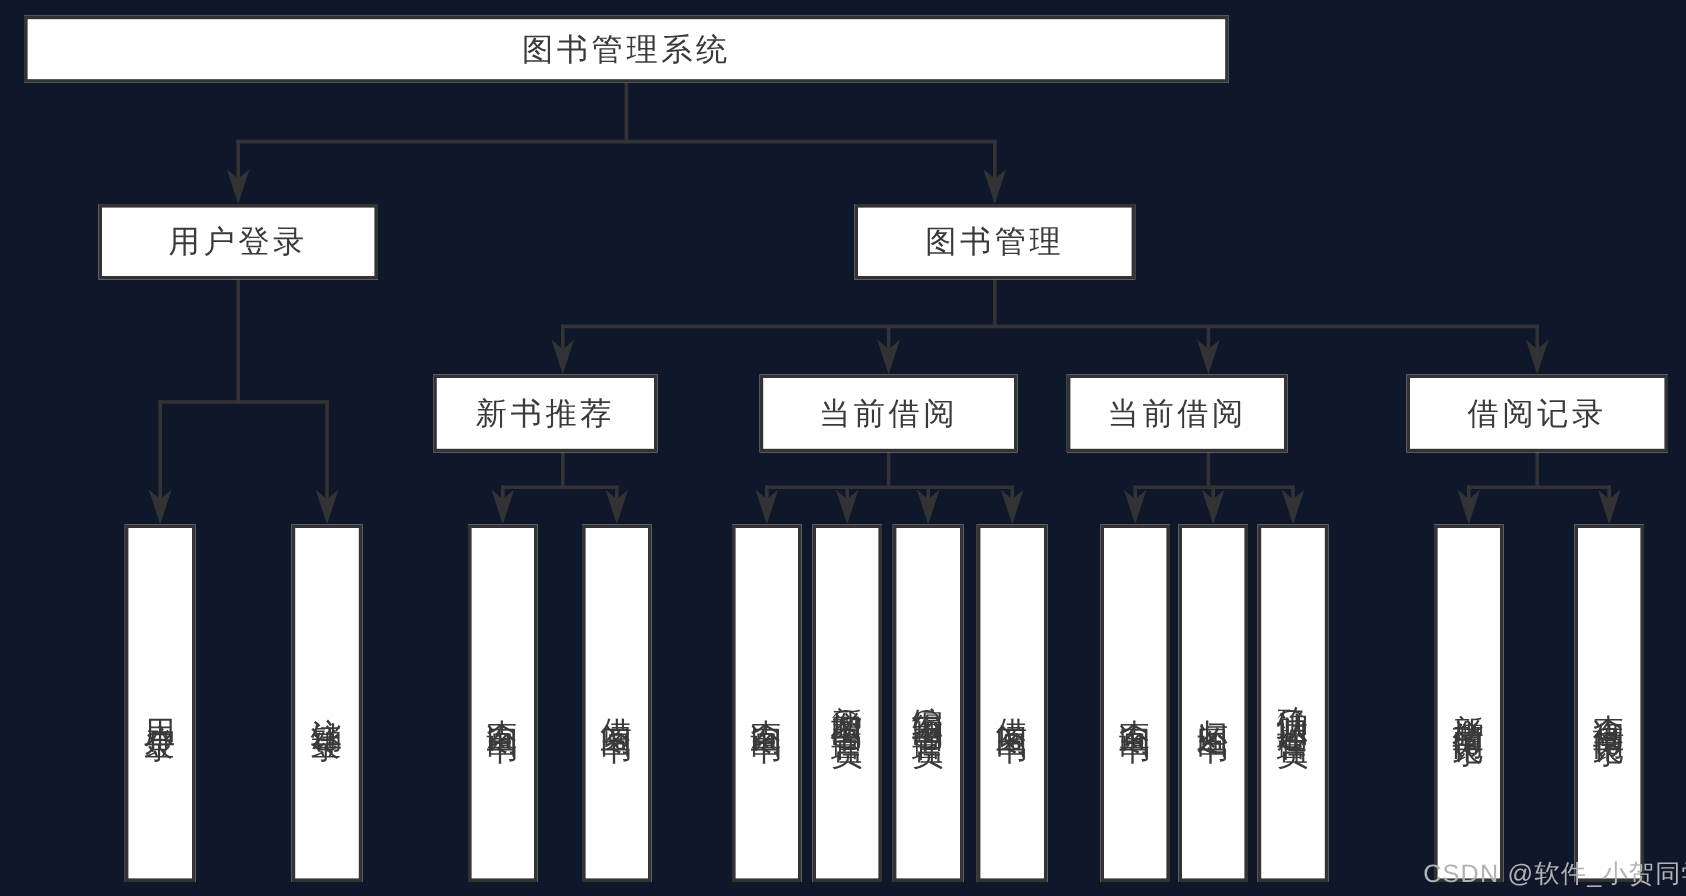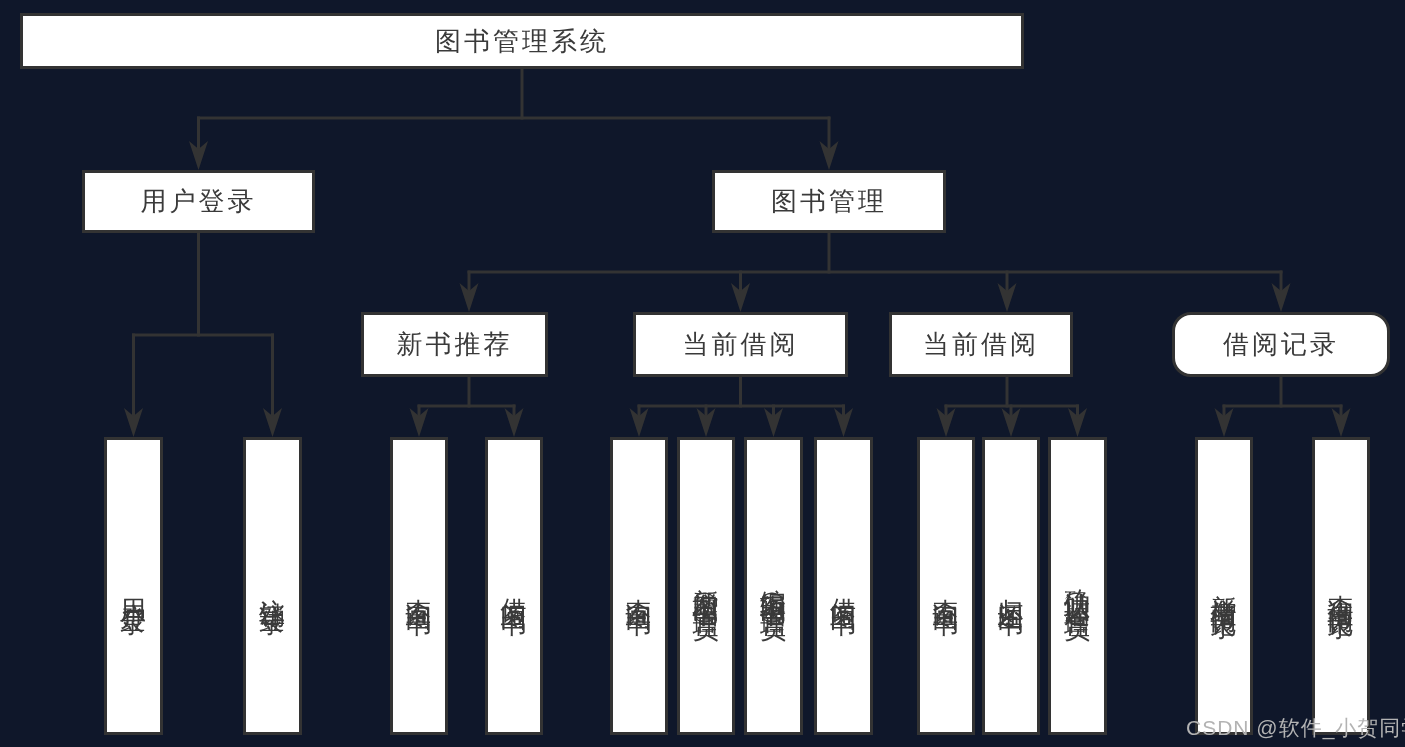--- a/index.html
+++ b/index.html
@@ -125,21 +125,21 @@
     </svg>
 
   <div class="node" style="left:20px; top:13px; width:1004px; height:56px;">图书管理系统</div>
 
   <div class="node" style="left:82px; top:170px; width:233px; height:63px;">用户登录</div>
   <div class="node" style="left:712px; top:170px; width:234px; height:63px;font-family:Liberation Serif, serif;">图书管理</div>
 
   <div class="node" style="left:361px; top:312px; width:187px; height:65px;">新书推荐</div>
   <div class="node" style="left:633px; top:312px; width:215px; height:65px;">当前借阅</div>
   <div class="node" style="left:889px; top:312px; width:184px; height:65px;">当前借阅</div>
-  <div class="node" style="left:1172px; top:312px; width:218px; height:65px;border-radius:19px;">借阅记录</div>
+  <div class="node" style="left:1172px; top:312px; width:218px; height:65px;">借阅记录</div>
 
   <div class="vnode" style="left:104px; top:437px; width:59px; height:298px;">用户登录</div>
   <div class="vnode" style="left:243px; top:437px; width:59px; height:298px;">注销登录</div>
 
   <div class="vnode" style="left:390px; top:437px; width:58px; height:298px;">查询图书</div>
   <div class="vnode" style="left:485px; top:437px; width:58px; height:298px;">借阅图书</div>
 
   <div class="vnode" style="left:610px; top:437px; width:58px; height:298px;">查询图书</div>
   <div class="vnode" style="left:677px; top:437px; width:58px; height:298px;">新增图书（管理员）</div>
   <div class="vnode" style="left:744px; top:437px; width:59px; height:298px;">编辑图书（管理员）</div>

